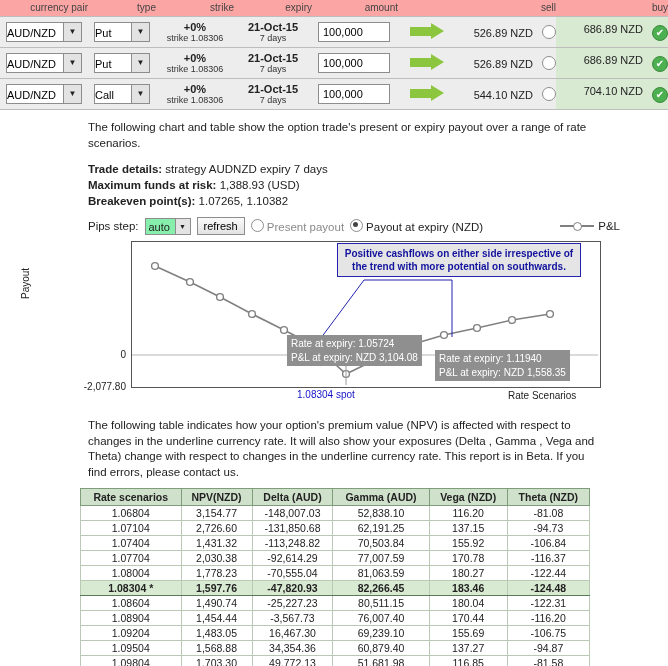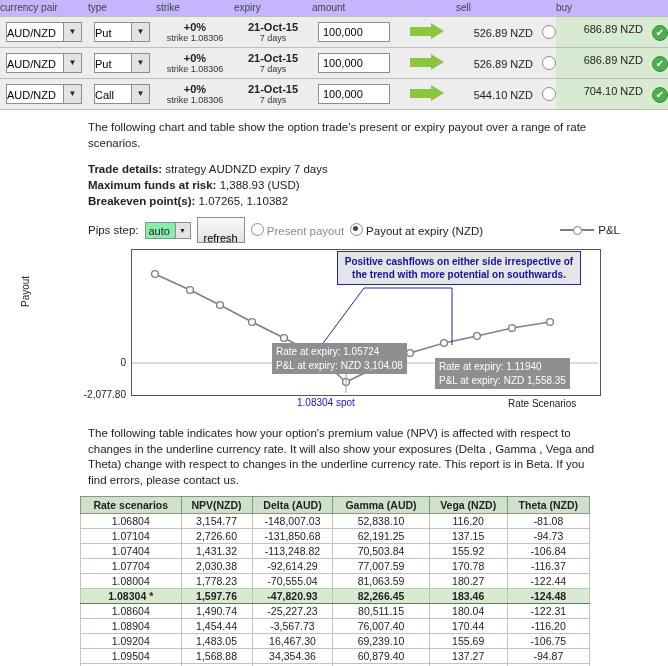--- a/index.html
+++ b/index.html
@@ -4,22 +4,22 @@
 <style>
   html,body{margin:0;padding:0;}
   body{
     width:668px;height:666px;background:#ffffff;
     font-family:"Liberation Sans", sans-serif;font-size:11px;color:#222;
     overflow:hidden;
   }
   
   .opt-table{width:668px;border-collapse:collapse;}
   .opt-table th{
-    font-weight:normal;font-size:10px;color:#444;background:#c4b5fd;
-    padding:2px 0 3px 0;text-align:left;
+    font-weight:normal;font-size:10px;color:#444;background:#fca5a5;
+    padding:2px 0 3px 0;text-align:right;
   }
   .opt-table td{
     padding:0;border-top:1px solid #bdbdbd;border-bottom:1px solid #bdbdbd;
     background:#ededed;height:30px;vertical-align:middle;
   }
   .col-pair{width:88px;}
   .col-type{width:68px;}
   .col-strike{width:78px;}
   .col-exp{width:78px;}
   .col-amt{width:86px;}
@@ -74,21 +74,21 @@
   
   .ctrls{margin:8px 0 0 88px;display:flex;align-items:center;gap:6px;font-size:11.5px;width:560px;}
   .mini-select{
     position:relative;display:inline-block;height:17px;line-height:17px;width:46px;
     border:1px solid #8d8d8d;background:#86efac;font-size:11px;padding-left:3px;box-sizing:border-box;
   }
   .mini-select .caret{position:absolute;right:0;top:0;width:14px;height:15px;background:#e3e3e3;
     border-left:1px solid #8d8d8d;text-align:center;line-height:15px;font-size:7px;}
   .btn{
     height:18px;line-height:16px;border:1px solid #8d8d8d;background:linear-gradient(#fafafa,#e2e2e2);
-    font-size:11px;padding:12px 6px;font-family:"Liberation Sans",sans-serif;cursor:pointer;
+    font-size:11px;padding:0 6px;font-family:"Liberation Sans",sans-serif;cursor:pointer;
   }
   .rad{display:inline-block;width:11px;height:11px;border:1px solid #8d8d8d;border-radius:50%;
     background:#fff;vertical-align:-1px;margin-right:3px;position:relative;}
   .rad.on:after{content:"";position:absolute;left:2px;top:2px;width:5px;height:5px;border-radius:50%;background:#444;}
   .legend{margin-left:auto;display:flex;align-items:center;gap:4px;padding-right:28px;}
   .legend .line{display:inline-block;width:34px;height:2px;background:#808080;position:relative;}
   .legend .line:before{content:"";position:absolute;left:13px;top:-3px;width:7px;height:7px;border-radius:50%;
     background:#fff;border:1.5px solid #808080;}
   
   .chart-wrap{position:relative;width:668px;height:175px;margin-top:2px;}
@@ -308,21 +308,21 @@
         </g>
 
         <line x1="183" y1="104" x2="232" y2="38" stroke="#2323b0" stroke-width="1"></line>
         <line x1="232" y1="38" x2="320" y2="38" stroke="#2323b0" stroke-width="1"></line>
         <line x1="320" y1="38" x2="320" y2="95" stroke="#2323b0" stroke-width="1"></line>
 
         <line x1="214" y1="113" x2="214" y2="143" stroke="#9b9b9b" stroke-width="1"></line>
       </svg>
     </div>
     <div class="callout" style="left:337px;top:6px;width:232px;">Positive cashflows on either side irrespective of the trend with more potential on southwards.</div>
-    <div class="tip" style="left:272px;top:98px;">
+    <div class="tip" style="left:287px;top:98px;">
       <div>Rate at expiry: 1.05724</div>
       <div>P&amp;L at expiry: NZD 3,104.08</div>
     </div>
     <div class="tip" style="left:435px;top:113px;">
       <div>Rate at expiry: 1.11940</div>
       <div>P&amp;L at expiry: NZD 1,558.35</div>
     </div>
     <div class="spotlabel" style="left:297px;top:152px;">1.08304 spot</div>
     <div class="xlabel" style="left:508px;top:153px;">Rate Scenarios</div>
   </div>

